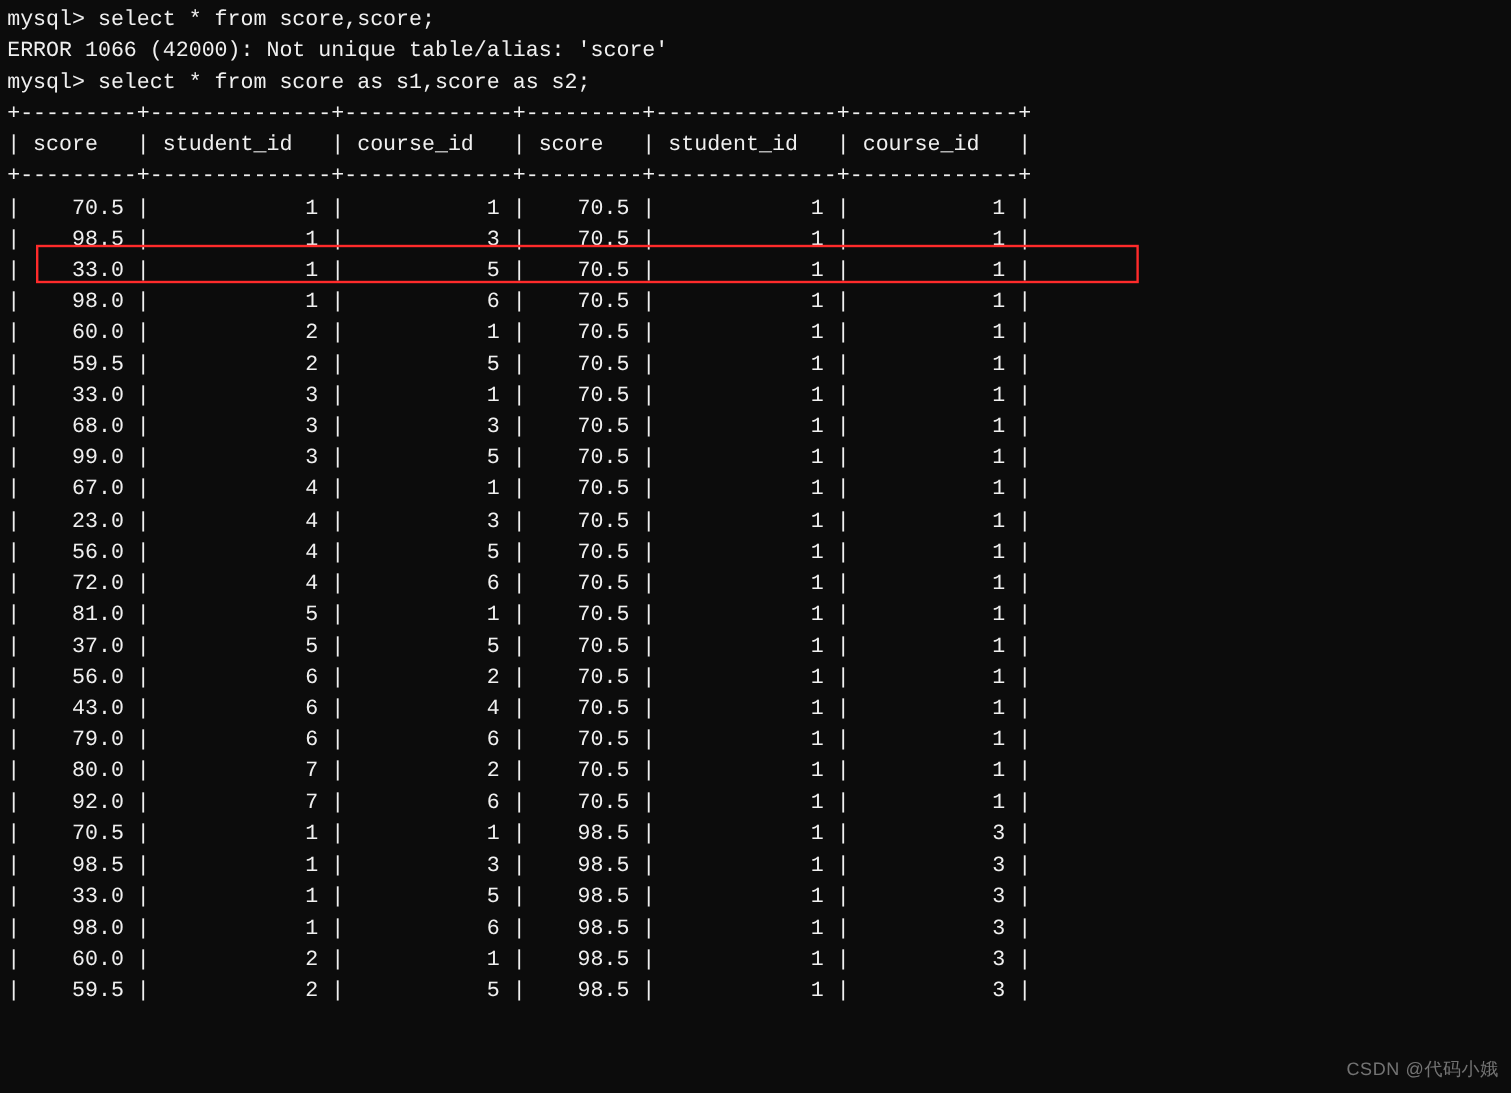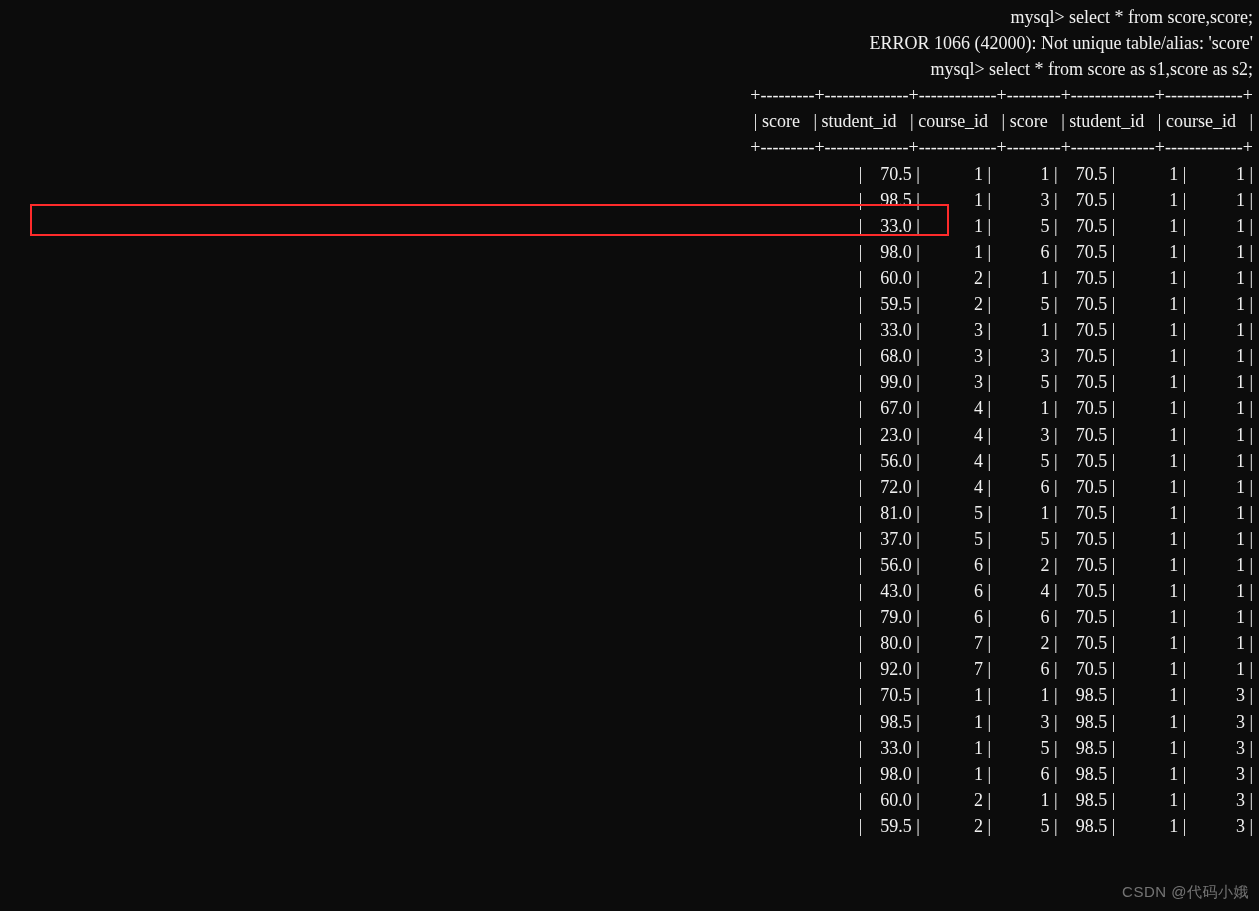--- a/index.html
+++ b/index.html
@@ -12,22 +12,21 @@
     line-height: 1.45;
     width: 1259px;
     height: 911px;
     overflow: hidden;
     position: relative;
   }
   pre {
     margin: 0;
     padding: 4px 6px;
     white-space: pre;
-    font-family: Liberation Serif, serif;
-    text-align: right;
+    font-family: Liberation Mono, monospace;
   }
   .highlight-box {
     position: absolute;
     border: 2px solid #ff2b2b;
     left: 30px;
     top: 204px;
     width: 915px;
     height: 28px;
     pointer-events: none;
   }

